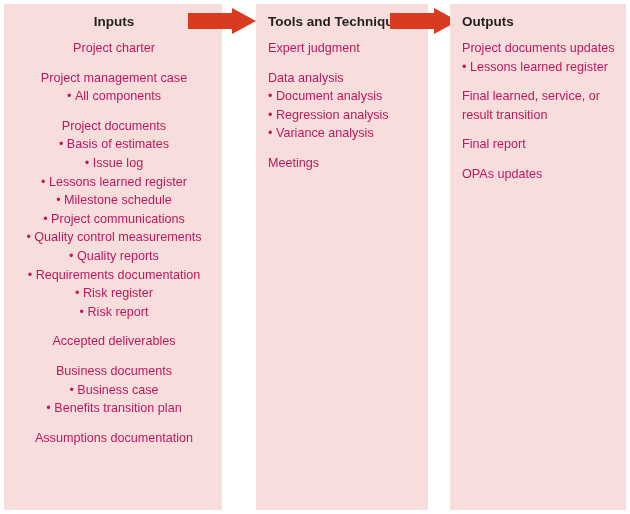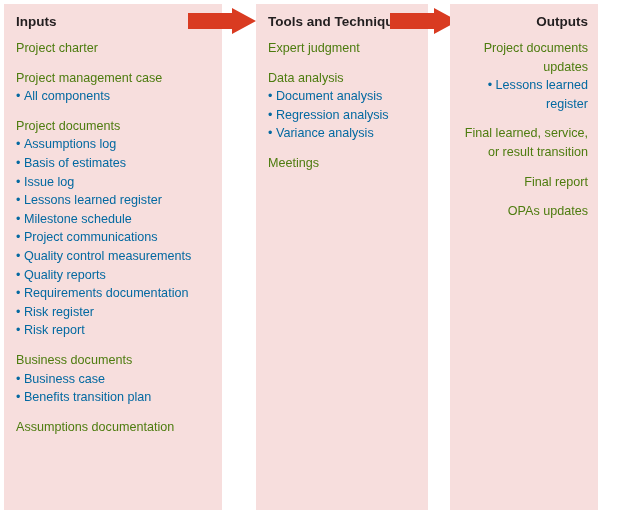--- a/index.html
+++ b/index.html
@@ -21,23 +21,23 @@
     box-sizing: border-box;
   }
   .column {
     position: absolute;
     top: 4px;
     bottom: 4px;
     background: #f7dedd;
     box-sizing: border-box;
     padding: 8px 10px 8px 12px;
   }
-  .col-inputs  { left: 4px;   width: 218px; }
+  .col-inputs  { left: 4px;   width: 218px; text-align: center; }
   .col-tools   { left: 256px; width: 172px; }
-  .col-outputs { left: 450px; width: 148px; text-align: right; }
+  .col-outputs { left: 450px; width: 176px; }
 
   .col-title {
     font-size: 13.5px;
     font-weight: bold;
     line-height: 15px;
     margin: 2px 0 10px 0;
     color: #231f20;
   }
   .col-title.two-line {
     margin-bottom: 10px;
@@ -45,27 +45,27 @@
 
   .group {
     margin-bottom: 11px;
   }
   .group:last-child {
     margin-bottom: 0;
   }
   .item {
     font-size: 12.6px;
     line-height: 18.6px;
-    color: #4d7c0f;
+    color: #be185d;
     white-space: nowrap;
   }
   .sub {
     font-size: 12.6px;
     line-height: 18.6px;
-    color: #0369a1;
+    color: #be185d;
     white-space: nowrap;
   }
   .sub-wrap {
     white-space: normal;
   }
   .wrap {
     white-space: normal;
   }
   .indent {
     padding-left: 12px;
@@ -94,33 +94,35 @@
       <div class="item">Project charter</div>
     </div>
 
     <div class="group">
       <div class="item">Project management case</div>
       <div class="sub">•&nbsp;<span>All components</span></div>
     </div>
 
     <div class="group">
       <div class="item">Project documents</div>
-      <div class="sub">•&nbsp;<span>Assumptions log</span></div>
       <div class="sub">•&nbsp;<span>Basis of estimates</span></div>
       <div class="sub">•&nbsp;<span>Issue log</span></div>
       <div class="sub">•&nbsp;<span>Lessons learned register</span></div>
       <div class="sub">•&nbsp;<span>Milestone schedule</span></div>
       <div class="sub">•&nbsp;<span>Project communications</span></div>
       <div class="sub">•&nbsp;<span>Quality control measurements</span></div>
       <div class="sub">•&nbsp;<span>Quality reports</span></div>
       <div class="sub">•&nbsp;<span>Requirements documentation</span></div>
       <div class="sub">•&nbsp;<span>Risk register</span></div>
       <div class="sub">•&nbsp;<span>Risk report</span></div>
     </div>
 
+    <div class="group">
+      <div class="item">Accepted deliverables</div>
+    </div>
 
     <div class="group">
       <div class="item">Business documents</div>
       <div class="sub">•&nbsp;<span>Business case</span></div>
       <div class="sub">•&nbsp;<span>Benefits transition plan</span></div>
     </div>
 
 
     <div class="group">
       <div class="item">Assumptions documentation</div>

